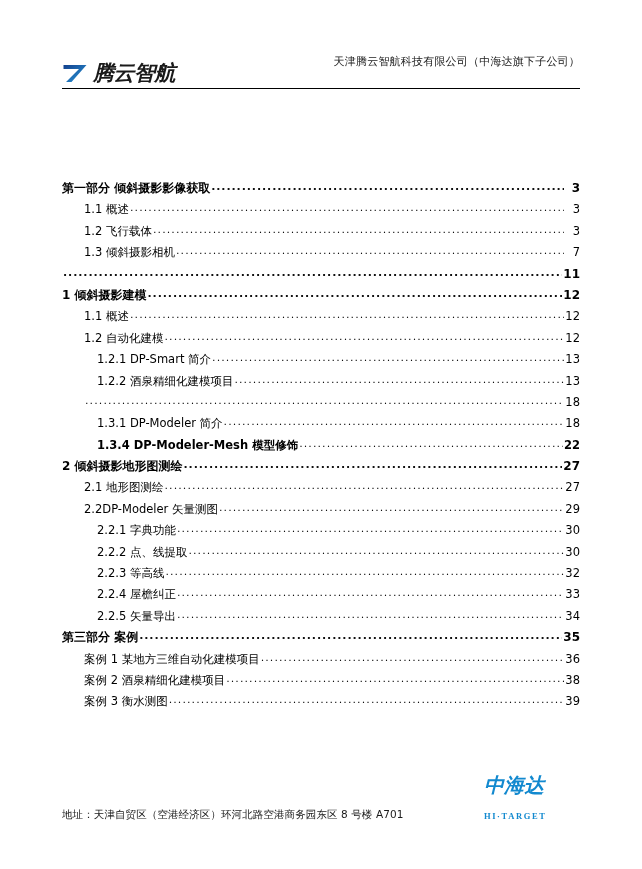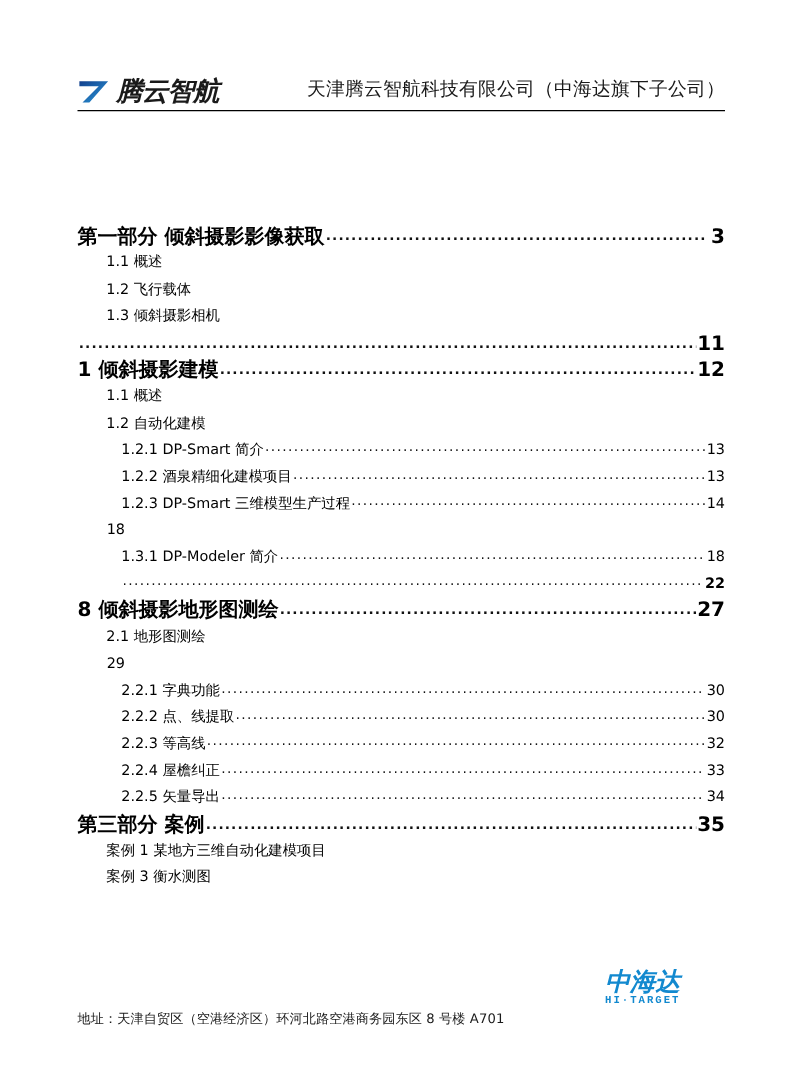--- a/index.html
+++ b/index.html
@@ -50,24 +50,24 @@
     font-size: 21px;
     font-weight: bold;
     font-style: italic;
     letter-spacing: -0.5px;
     color: #1a1a1a;
     line-height: 1;
     white-space: nowrap;
   }
   .company-name {
     font-family: "DejaVu Sans", "Liberation Sans", sans-serif;
-    font-size: 15px;
+    font-size: 11px;
     color: #1a1a1a;
     white-space: nowrap;
-    padding-bottom: 8px;
+    padding-bottom: 20px;
     letter-spacing: 0.2px;
   }
   .header-rule {
     position: absolute;
     left: 62px;
     top: 88px;
     width: 518px;
     height: 0;
     border-top: 1.6px solid #000000;
   }
@@ -108,25 +108,25 @@
   }
   .toc-page {
     flex: 0 0 auto;
     text-align: right;
     min-width: 15px;
     font-size: 11.5px;
   }
 
   
   .lvl-1 { padding-left: 0px; }
-  .lvl-2 { padding-left: 22px; flex-direction: column; }
+  .lvl-2 { padding-left: 22px; }
   .lvl-3 { padding-left: 35px; }
 
   .lvl-1 .toc-label,
-  .lvl-1 .toc-page { font-weight: bold; font-size: 16px; }
+  .lvl-1 .toc-page { font-weight: bold; font-size: 12px; }
   .lvl-1 .toc-leader { letter-spacing: 0.9px; font-weight: bold; }
 
   .bold .toc-label,
   .bold .toc-page { font-weight: bold; }
 
   
   .page-footer {
     position: absolute;
     left: 62px;
     top: 775px;
@@ -143,27 +143,28 @@
     font-family: "DejaVu Sans", sans-serif;
     font-size: 20px;
     font-weight: bold;
     font-style: italic;
     color: #1289cf;
     line-height: 1.05;
     letter-spacing: 0px;
     white-space: nowrap;
   }
   .ht-sub {
-    font-family: Liberation Mono, monospace;
+    font-family: Liberation Serif, serif;
     font-size: 8.5px;
     font-weight: bold;
     color: #1289cf;
     letter-spacing: 1.6px;
     line-height: 1.1;
     white-space: nowrap;
+    margin-top: 16px;
   }
   .footer-address {
     position: absolute;
     left: 0px;
     top: 33px;
     font-family: "DejaVu Sans", "Liberation Sans", sans-serif;
     font-size: 10.5px;
     color: #1a1a1a;
     white-space: nowrap;
     letter-spacing: 0.1px;
@@ -236,49 +237,46 @@
     <div class="toc-entry lvl-3">
       <span class="toc-label">1.2.1 DP-Smart 简介</span>
       <span class="toc-leader"></span>
       <span class="toc-page">13</span>
     </div>
     <div class="toc-entry lvl-3">
       <span class="toc-label">1.2.2  酒泉精细化建模项目</span>
       <span class="toc-leader"></span>
       <span class="toc-page">13</span>
     </div>
-    <div class="toc-entry lvl-3">
-      <span class="toc-label">1.2.3 DP-Smart 三维模型生产过程</span>
-      <span class="toc-leader"></span>
-      <span class="toc-page">14</span>
-    </div>
     <div class="toc-entry lvl-2">
       <span class="toc-leader"></span>
       <span class="toc-page">18</span>
     </div>
     <div class="toc-entry lvl-3">
       <span class="toc-label">1.3.1 DP-Modeler  简介</span>
       <span class="toc-leader"></span>
       <span class="toc-page">18</span>
     </div>
     <div class="toc-entry lvl-3 bold">
+      <span class="toc-label">1.3.4 DP-Modeler-Mesh 模型修饰</span>
       <span class="toc-leader"></span>
       <span class="toc-page">22</span>
     </div>
     <div class="toc-entry lvl-1">
-      <span class="toc-label">8 倾斜摄影地形图测绘</span>
+      <span class="toc-label">2 倾斜摄影地形图测绘</span>
       <span class="toc-leader"></span>
       <span class="toc-page">27</span>
     </div>
     <div class="toc-entry lvl-2">
       <span class="toc-label">2.1 地形图测绘</span>
       <span class="toc-leader"></span>
       <span class="toc-page">27</span>
     </div>
     <div class="toc-entry lvl-2">
+      <span class="toc-label">2.2DP-Modeler  矢量测图</span>
       <span class="toc-leader"></span>
       <span class="toc-page">29</span>
     </div>
     <div class="toc-entry lvl-3">
       <span class="toc-label">2.2.1 字典功能</span>
       <span class="toc-leader"></span>
       <span class="toc-page">30</span>
     </div>
     <div class="toc-entry lvl-3">
       <span class="toc-label">2.2.2 点、线提取</span>
@@ -302,20 +300,25 @@
     </div>
     <div class="toc-entry lvl-1">
       <span class="toc-label">第三部分  案例</span>
       <span class="toc-leader"></span>
       <span class="toc-page">35</span>
     </div>
     <div class="toc-entry lvl-2">
       <span class="toc-label">案例 1  某地方三维自动化建模项目</span>
       <span class="toc-leader"></span>
       <span class="toc-page">36</span>
+    </div>
+    <div class="toc-entry lvl-2">
+      <span class="toc-label">案例 2  酒泉精细化建模项目</span>
+      <span class="toc-leader"></span>
+      <span class="toc-page">38</span>
     </div>
     <div class="toc-entry lvl-2">
       <span class="toc-label">案例 3 衡水测图</span>
       <span class="toc-leader"></span>
       <span class="toc-page">39</span>
     </div>
   </div>
 
 <div class="page-footer">
   <div class="footer-logo">

